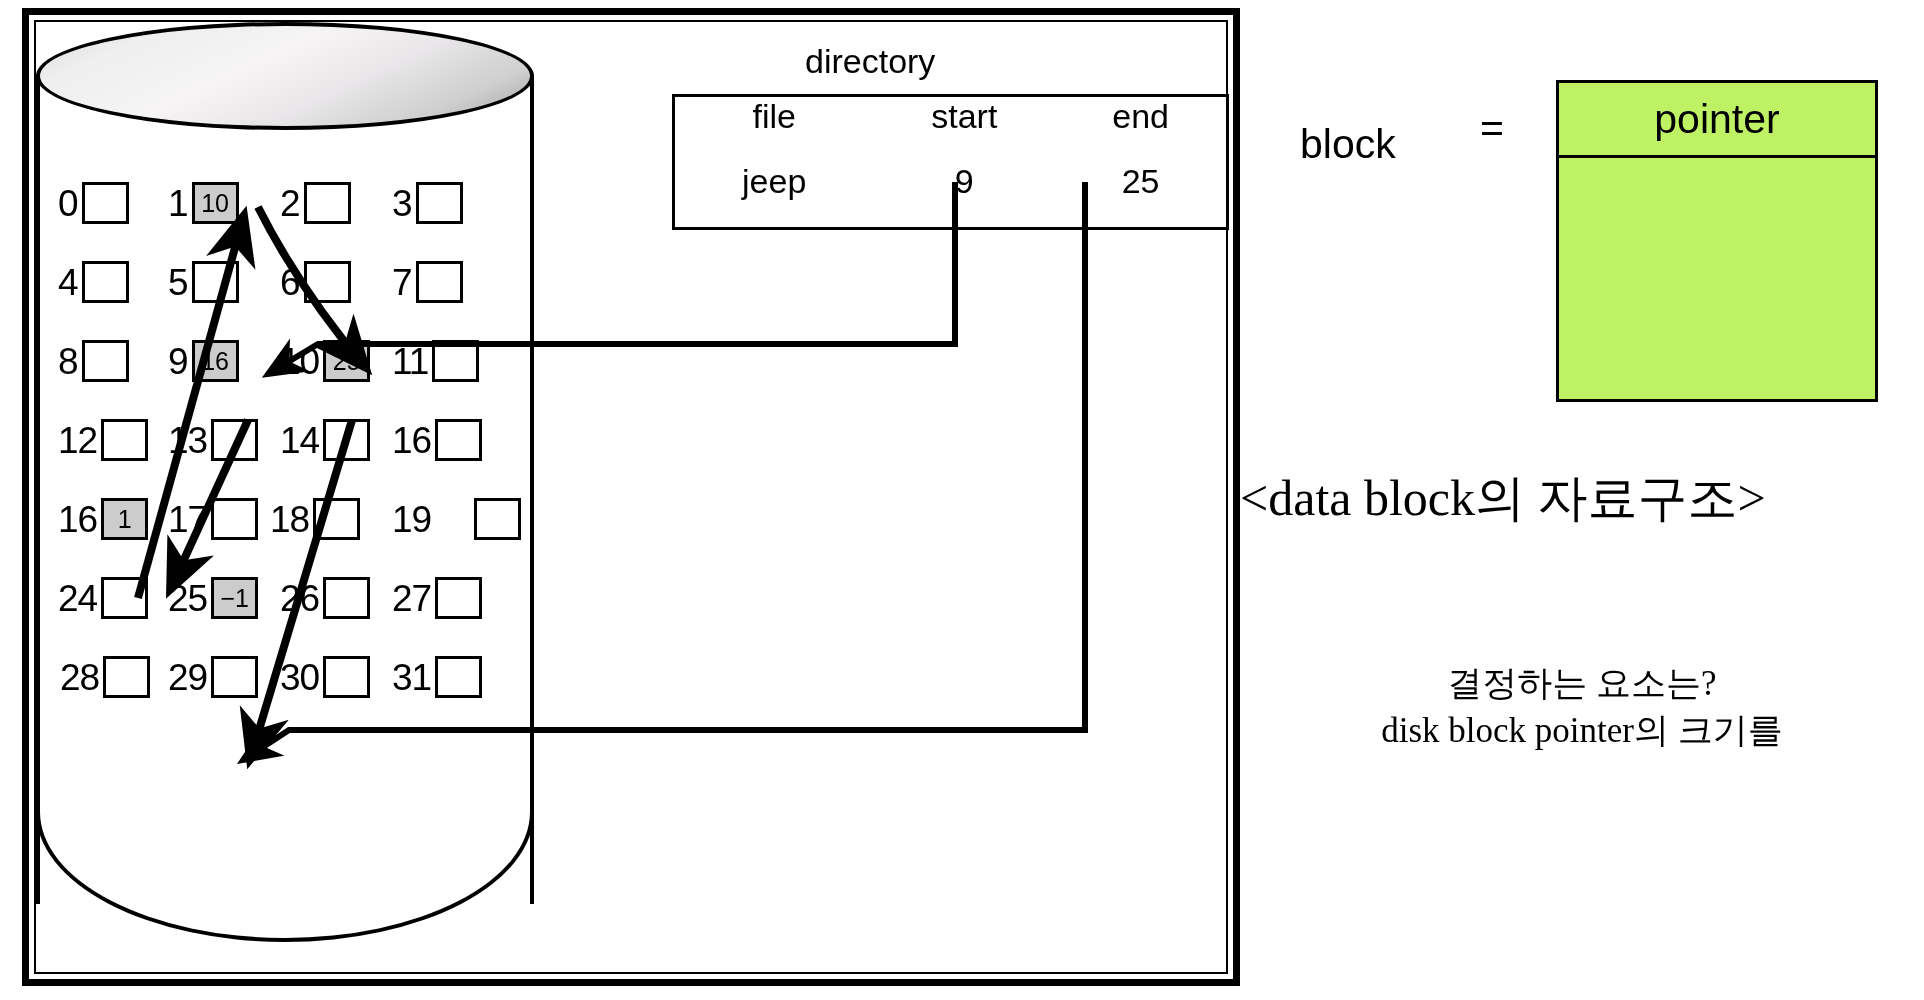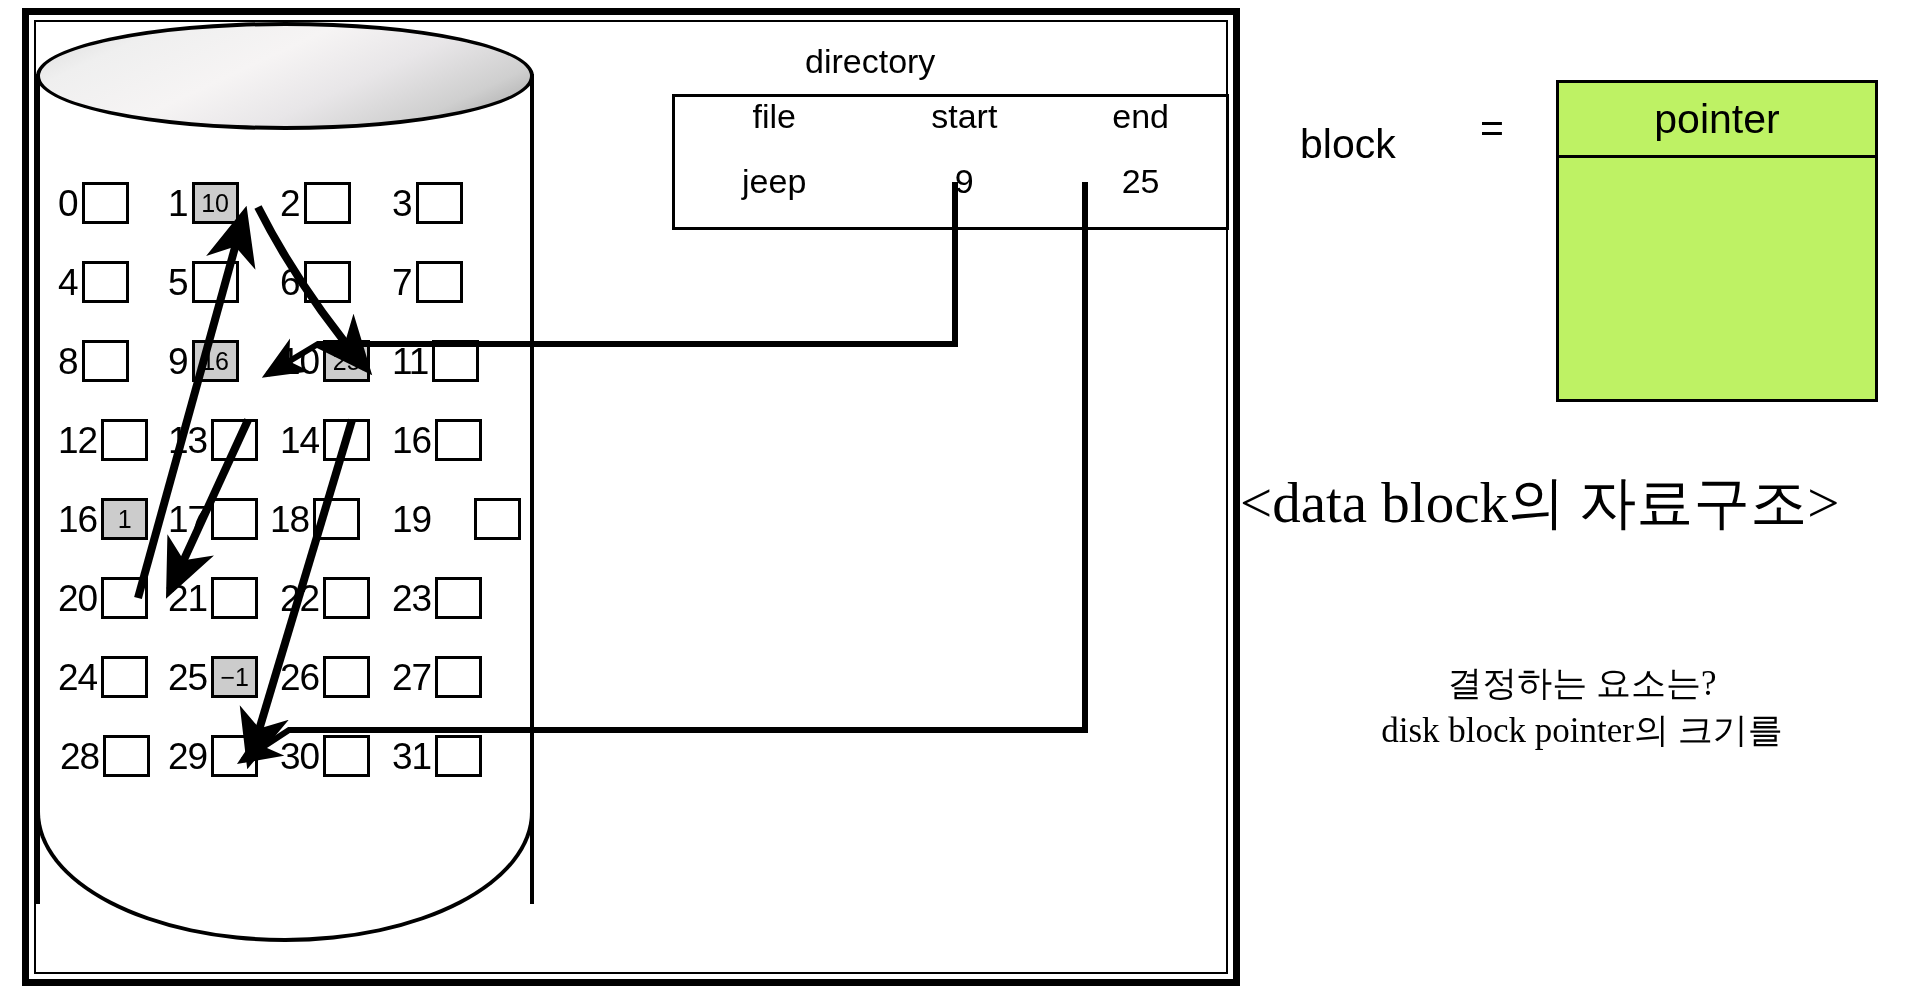--- a/index.html
+++ b/index.html
@@ -94,21 +94,21 @@
   }
   #pointer-cell{
     height:72px;border-bottom:3px solid #000;
     display:flex;align-items:center;justify-content:center;
     font-size:41px;
   }
   #pointer-rest{height:calc(100% - 75px);}
   #caption-main{
     position:absolute;left:1240px;top:465px;width:684px;
     font-family:"Liberation Serif","DejaVu Serif",serif;
-    font-size:57px;white-space:nowrap;
+    font-size:50px;white-space:nowrap;
   }
   #caption-question{
     position:absolute;left:1240px;top:660px;width:684px;
     text-align:center;
     font-family:"Liberation Serif","DejaVu Serif",serif;
     font-size:35px;line-height:1.35;
   }
 </style>
 </head>
 <body>
@@ -204,38 +204,20 @@
       <div class="cellwrap" style="left: 110px;">
         <span class="cell-label">17</span>
         <span class="cell-box"></span>
       </div>
       <div class="cellwrap" style="left: 212px;">
         <span class="cell-label">18</span>
         <span class="cell-box"></span>
       </div>
       <div class="cellwrap" style="left: 334px; gap: 39px;">
         <span class="cell-label">19</span>
-        <span class="cell-box"></span>
-      </div>
-    </div>
-    <div class="grid-row">
-      <div class="cellwrap" style="left: 0px;">
-        <span class="cell-label">20</span>
-        <span class="cell-box"></span>
-      </div>
-      <div class="cellwrap" style="left: 110px;">
-        <span class="cell-label">21</span>
-        <span class="cell-box"></span>
-      </div>
-      <div class="cellwrap" style="left: 222px;">
-        <span class="cell-label">22</span>
-        <span class="cell-box"></span>
-      </div>
-      <div class="cellwrap" style="left: 334px;">
-        <span class="cell-label">23</span>
         <span class="cell-box"></span>
       </div>
     </div>
     <div class="grid-row">
       <div class="cellwrap" style="left: 0px;">
         <span class="cell-label">24</span>
         <span class="cell-box"></span>
       </div>
       <div class="cellwrap" style="left: 110px;">
         <span class="cell-label">25</span>

